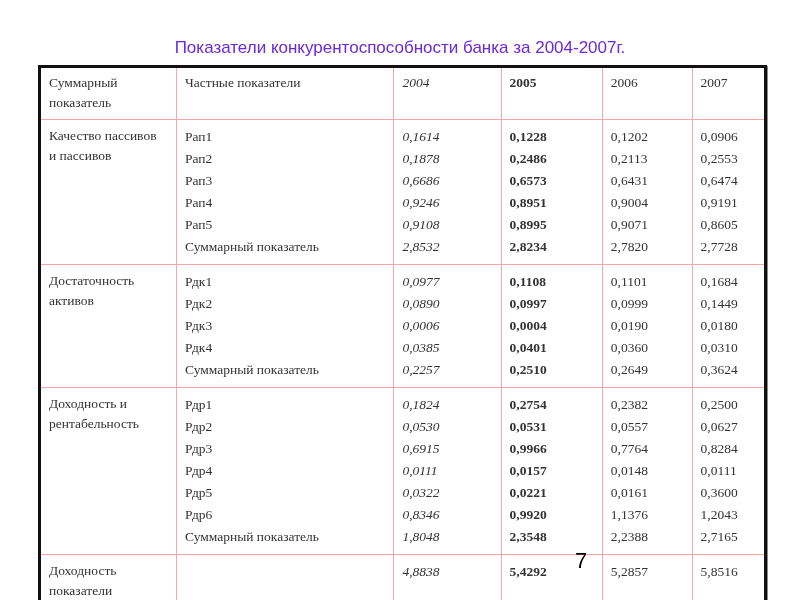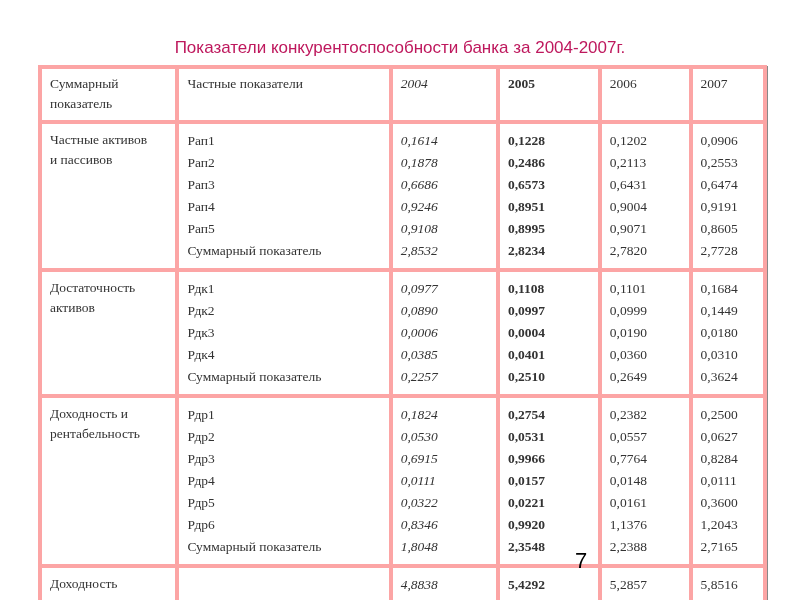--- a/index.html
+++ b/index.html
@@ -1,29 +1,29 @@
 <!DOCTYPE html>
 <html><head>
 <meta charset="utf-8">
 <style>
   html, body { margin: 0; padding: 0; background: #ffffff; }
   body { width: 800px; height: 600px; position: relative; overflow: hidden; }
   .title {
     position: absolute; left: 0; top: 38px; width: 800px; text-align: center;
-    font-family: "Liberation Sans", sans-serif; font-size: 17px; color: #be185d;
+    font-family: "Liberation Sans", sans-serif; font-size: 17px; color: #6d28d9;
   }
   table.main {
     position: absolute; left: 38px; top: 65px;
     width: 729px; border-collapse: collapse;
     border: 3px solid #111;
     box-shadow: 1px 1px 0 #888;
     font-family: "Liberation Serif", serif; font-size: 13.5px; color: #333;
   }
   table.main td {
-    border: 4px solid #fca5a5;
+    border: 1px solid #fca5a5;
     vertical-align: top;
     padding: 6px 8px 6px 8px;
     line-height: 22px;
   }
   table.main tr.hdr td { height: 38px; line-height: 20px; padding-top: 5px; }
   td.c1 { width: 120px; line-height: 20px !important; }
   td.c2 { width: 205px; }
   td.c3 { width: 92px; font-style: italic; }
   td.c4 { width: 86px; font-weight: bold; }
   td.c5 { width: 74px; }
@@ -44,21 +44,21 @@
     <tr class="hdr">
       <td class="c1">Суммарный показатель</td>
       <td class="c2">Частные показатели</td>
       <td class="c3">2004</td>
       <td class="c4">2005</td>
       <td class="c5">2006</td>
       <td class="c6">2007</td>
     </tr>
   <tr>
         <td class="c1">
-          <span class="line">Частные активов</span>
+          <span class="line">Качество пассивов</span>
           <span class="line">и пассивов</span>
         </td>
         <td class="c2">
           <span class="line">Рап1</span>
           <span class="line">Рап2</span>
           <span class="line">Рап3</span>
           <span class="line">Рап4</span>
           <span class="line">Рап5</span>
           <span class="line">Суммарный показатель</span>
         </td>

